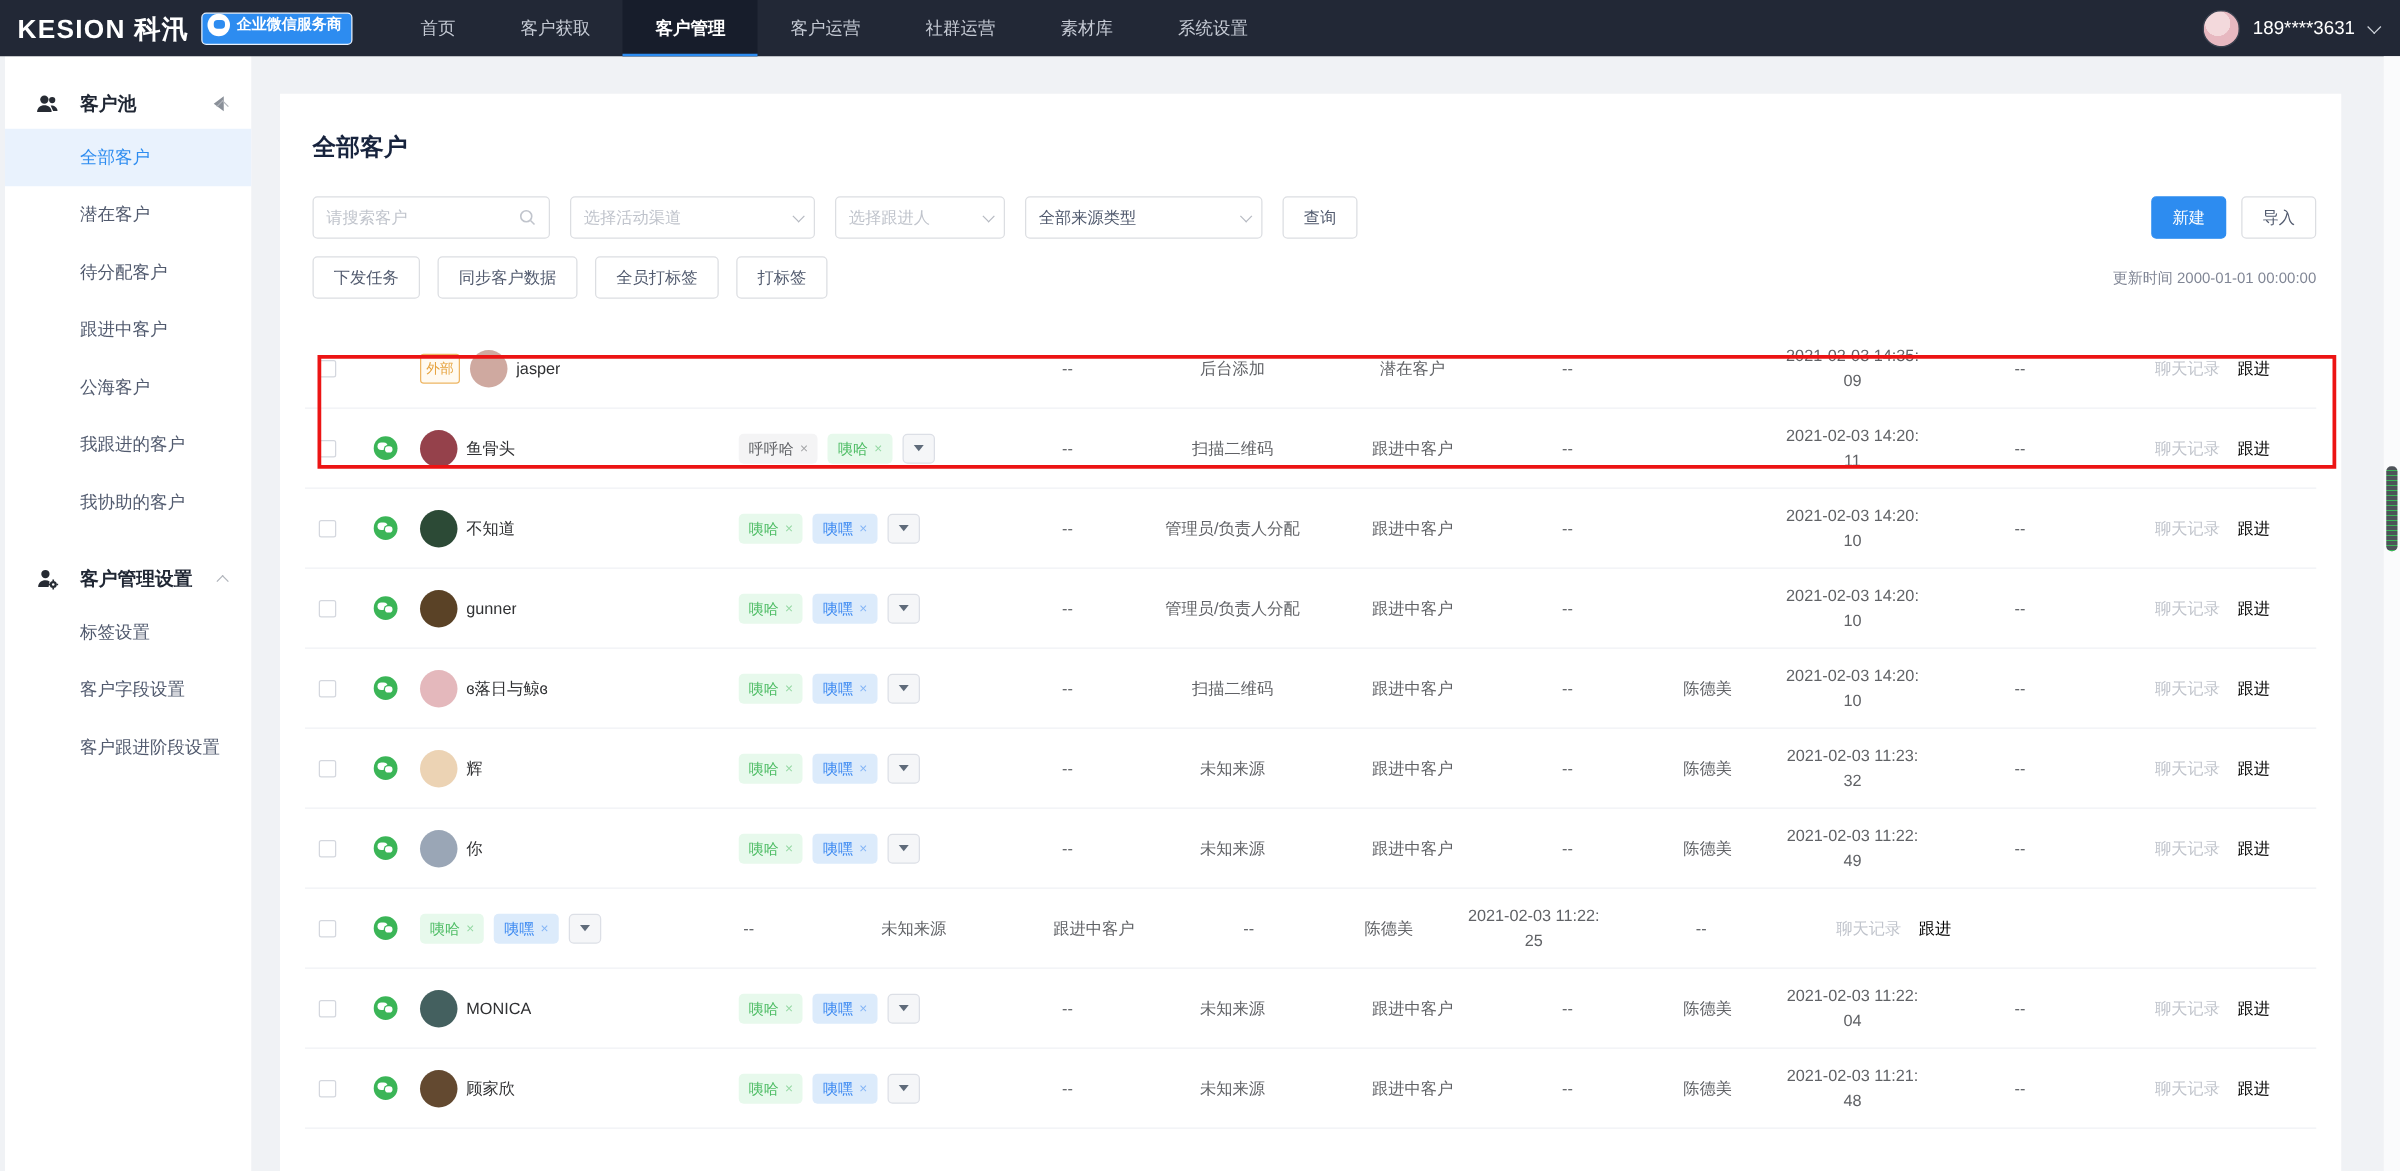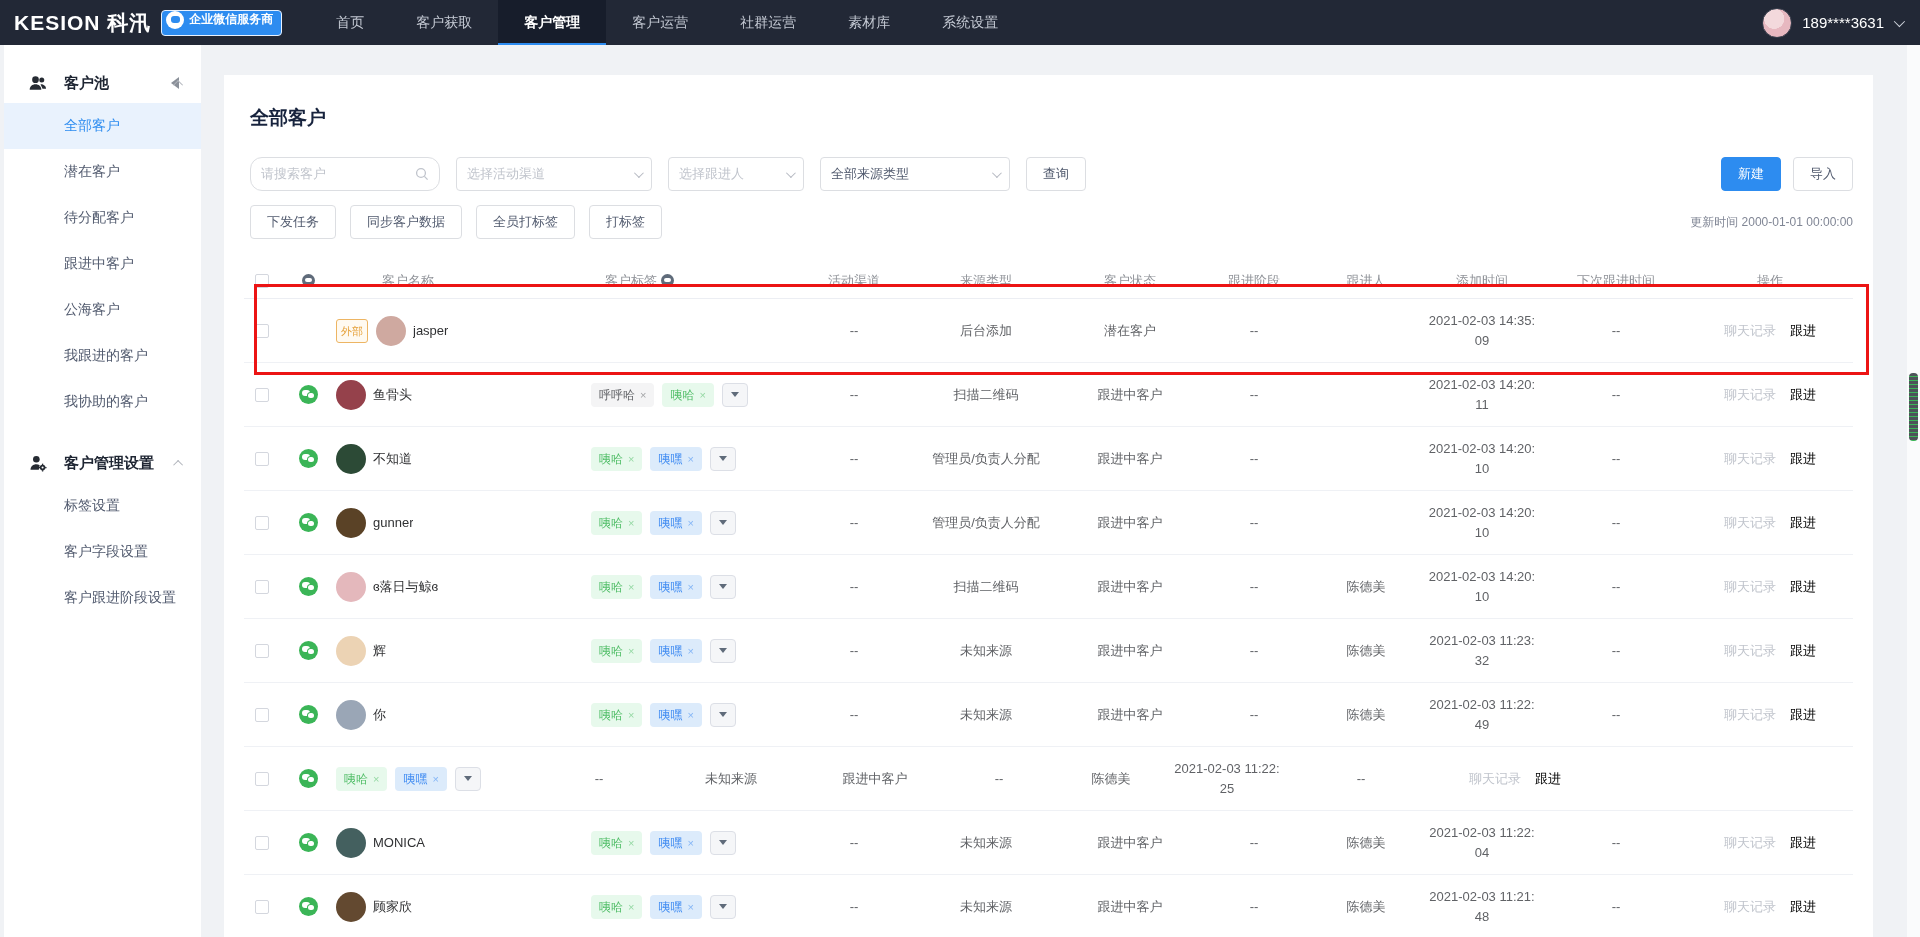--- a/index.html
+++ b/index.html
@@ -31,21 +31,21 @@
   .side-item { height:46px; display:flex; align-items:center; padding-left:60px; font-size:14px; color:#515a6e; cursor:pointer; }
   .side-item.active { background:#e9f2fd; color:#2d8cf0; }
 
   
   .main { position:absolute; top:45px; left:197px; right:0; bottom:0; background:#f0f2f5; }
   .panel { position:absolute; top:30px; left:27px; width:1649px; bottom:-20px; background:#fff; padding:26px 20px 20px 20px; }
   .page-title { font-size:19px; color:#17233d; font-weight:600; margin:4px 0 26px 6px; }
 
   .filter-row { display:flex; align-items:center; gap:16px; margin-left:6px; }
   .f-input, .f-select { height:34px; border:1px solid #dcdee2; border-radius:4px; background:#fff; display:flex; align-items:center; padding:0 10px; font-size:13px; }
-  .f-input { width:190px; justify-content:space-between;border-radius:12px; }
+  .f-input { width:190px; justify-content:space-between; }
   .f-input span { color:#c0c4cc; }
   .f-select { justify-content:space-between; }
   .f-select .ph { color:#c0c4cc; }
   .f-select .val { color:#515a6e; }
   .f-select .caret { width:7px; height:7px; border-right:1.4px solid #b6bac2; border-bottom:1.4px solid #b6bac2; transform:rotate(45deg) translateY(-2px); }
   .btn { height:34px; border:1px solid #dcdee2; border-radius:4px; background:#fff; color:#515a6e; font-size:13px; display:inline-flex; align-items:center; justify-content:center; padding:0 16px; cursor:pointer; white-space:nowrap; }
   .btn.primary { background:#2d8cf0; border-color:#2d8cf0; color:#fff; }
   .filter-right { margin-left:auto; display:flex; gap:12px; }
 
   .toolbar-row { display:flex; align-items:center; gap:14px; margin:14px 0 0 6px; }
@@ -205,39 +205,20 @@
       <span id="toolbar-buttons" style="display:flex;gap:14px;">
           <button class="btn">下发任务</button>
           <button class="btn">同步客户数据</button>
           <button class="btn">全员打标签</button>
           <button class="btn">打标签</button>
         </span>
       <span class="update-time">更新时间 2000-01-01 00:00:00</span>
     </div>
 
     <div class="table">
-      <div class="thead">
-        <div class="cell c-check">
-            <span class="checkbox"></span>
-          </div>
-        <div class="cell c-type">
-            <span class="gray-dot"></span>
-          </div>
-
-      <div class="cell c-name l">客户名称</div>
-          <div class="cell c-tags l">客户标签<span class="gray-dot"></span></div>
-          <div class="cell c-channel">活动渠道</div>
-          <div class="cell c-source">来源类型</div>
-          <div class="cell c-status">客户状态</div>
-          <div class="cell c-stage">跟进阶段</div>
-          <div class="cell c-follower">跟进人</div>
-          <div class="cell c-added">添加时间</div>
-          <div class="cell c-next">下次跟进时间</div>
-          <div class="cell c-ops">操作</div>
-        </div>
       <div id="table-body">
           <div class="trow">
             <div class="cell c-check">
               <span class="checkbox"></span>
             </div>
             <div class="cell c-type"></div>
             <div class="cell c-name l">
               <span class="ext-tag">外部</span>
               <div class="avatar" style="background: rgb(207, 169, 160);"></div>
               <span class="name-txt">jasper</span>

